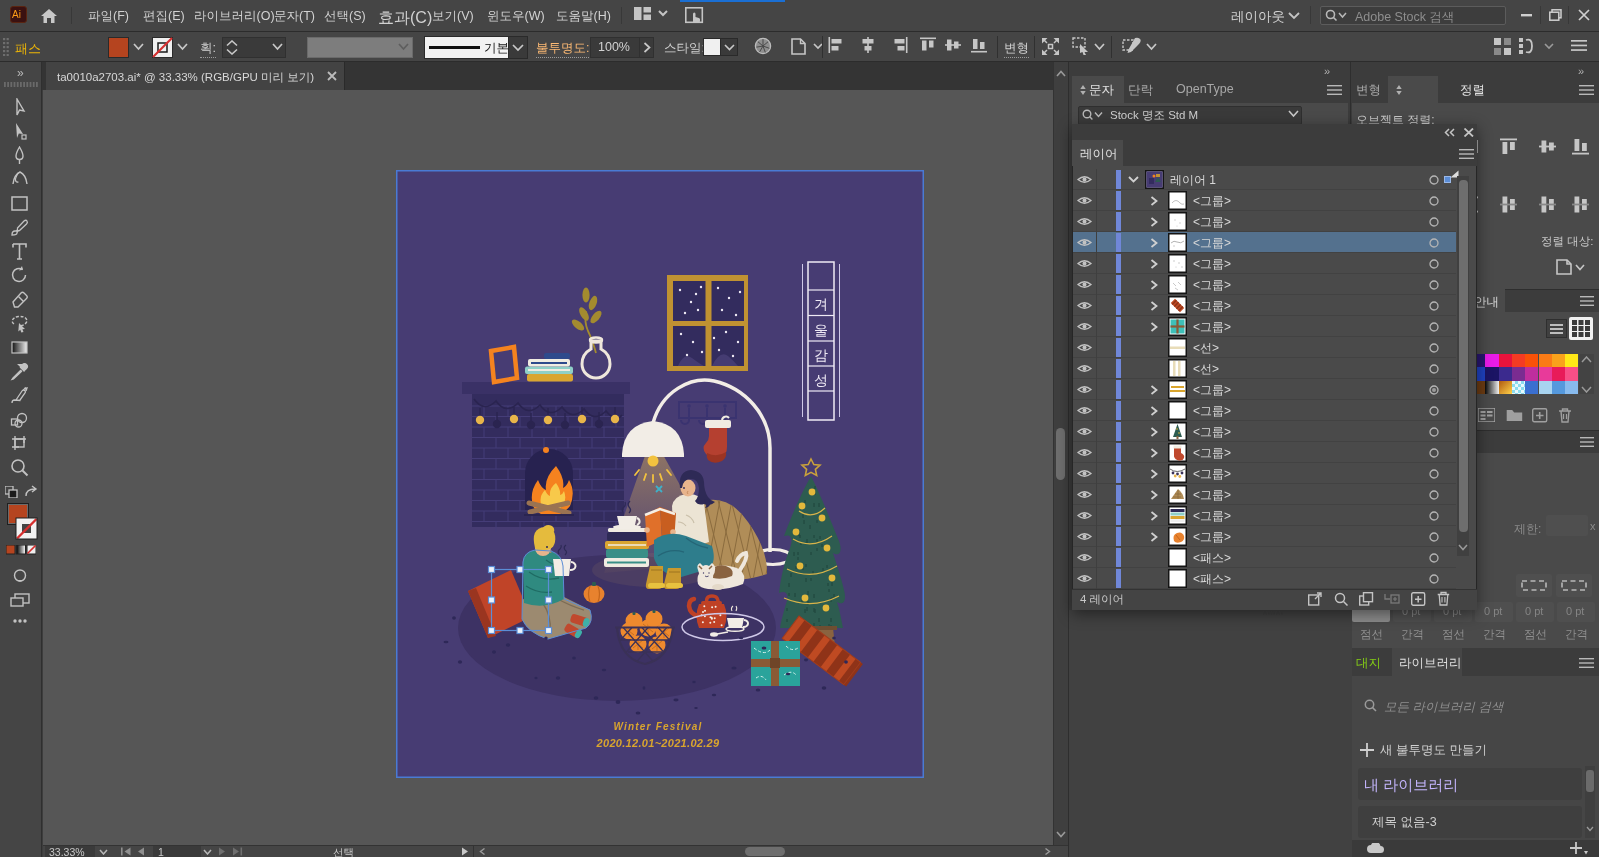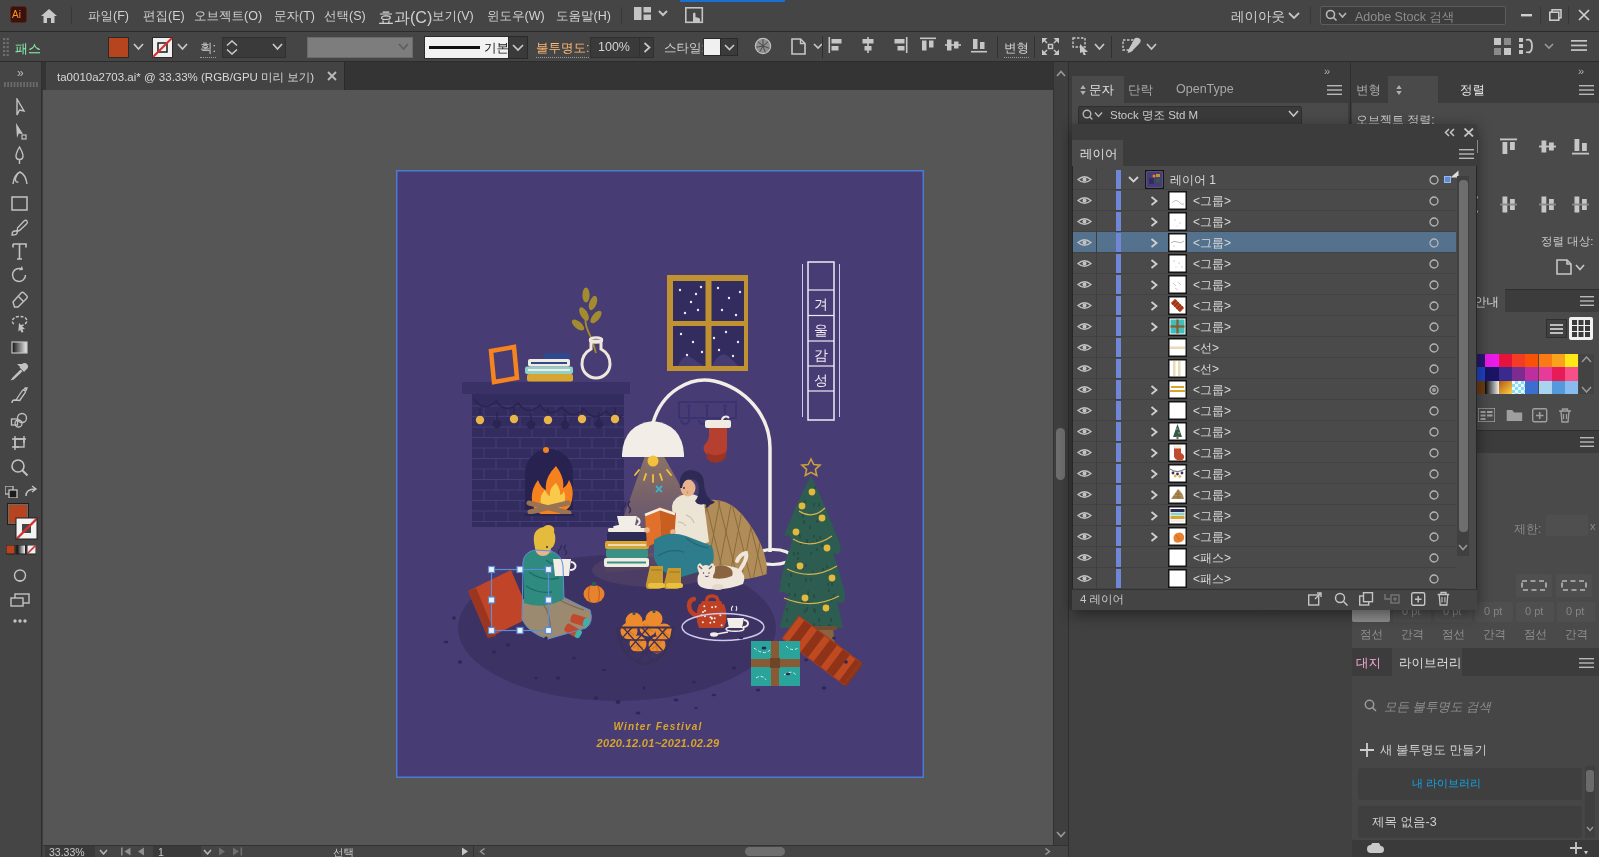--- a/index.html
+++ b/index.html
@@ -11,21 +11,21 @@
 <div class="abs" style="left:0px;top:0px;width:1599px;height:31px;background:#454545"></div>
 <div class="abs" style="left:680px;top:0px;width:105px;height:2px;background:#1a6fd4"></div>
 <div class="abs" style="left:10px;top:6px;width:17px;height:17px;background:#3a1111;border-radius:3px;border:1px solid #5a2410"></div>
 <div class="txt" style="left:12px;top:9px;font-size:10px;color:#ff9c16;font-weight:normal">Ai</div>
 <svg class="abs" style="left:40px;top:8px;" width="18" height="16" viewBox="0 0 18 16">
     <path d="M9 1 L17 8 H14.5 V15 H11 V10 H7 V15 H3.5 V8 H1 Z" fill="#c8c8c8"></path>
   </svg>
 <div class="abs" style="left:71px;top:7px;width:1px;height:17px;background:#383838"></div>
 <div class="txt" style="left:88px;top:8px;font-size:12.5px;color:#d2d2d2;">파일(F)</div>
 <div class="txt" style="left:143px;top:8px;font-size:12.5px;color:#d2d2d2;">편집(E)</div>
-<div class="txt" style="left:194px;top:8px;font-size:12.5px;color:#d2d2d2;">오브젝트(O)</div>
+<div class="txt" style="left:194px;top:8px;font-size:12.5px;color:#d2d2d2;">라이브러리(O)</div>
 <div class="txt" style="left:274px;top:8px;font-size:12.5px;color:#d2d2d2;">문자(T)</div>
 <div class="txt" style="left:324px;top:8px;font-size:12.5px;color:#d2d2d2;">선택(S)</div>
 <div class="txt" style="left:378px;top:8px;font-size:16px;color:#d2d2d2;">효과(C)</div>
 <div class="txt" style="left:432px;top:8px;font-size:12.5px;color:#d2d2d2;">보기(V)</div>
 <div class="txt" style="left:487px;top:8px;font-size:12.5px;color:#d2d2d2;">윈도우(W)</div>
 <div class="txt" style="left:556px;top:8px;font-size:12.5px;color:#d2d2d2;">도움말(H)</div>
 <div class="abs" style="left:621px;top:7px;width:1px;height:17px;background:#383838"></div>
 <svg class="abs" style="left:634px;top:7px;" width="36" height="14" viewBox="0 0 36 14">
     <rect x="0" y="0" width="7.5" height="13" fill="#c4c4c4"></rect>
     <rect x="9.5" y="0" width="7.5" height="5.5" fill="#c4c4c4"></rect>
@@ -68,21 +68,21 @@
       <rect x="0" y="4" width="2.2" height="2.2"></rect>
       <rect x="3.6" y="4" width="2.2" height="2.2"></rect>
       <rect x="0" y="8" width="2.2" height="2.2"></rect>
       <rect x="3.6" y="8" width="2.2" height="2.2"></rect>
       <rect x="0" y="12" width="2.2" height="2.2"></rect>
       <rect x="3.6" y="12" width="2.2" height="2.2"></rect>
       <rect x="0" y="16" width="2.2" height="2.2"></rect>
       <rect x="3.6" y="16" width="2.2" height="2.2"></rect>
     </g>
   </svg>
-<div class="txt" style="left:15px;top:40px;font-size:13px;color:#86efac;">패스</div>
+<div class="txt" style="left:15px;top:40px;font-size:13px;color:#eab308;">패스</div>
 <div class="abs" style="left:108px;top:37px;width:21px;height:21px;background:#b5441f;border:1px solid #2a2a2a"></div>
 <svg class="abs" style="left:133px;top:43px;" width="11" height="8" viewBox="0 0 11 8">
     <path d="M1 1 l4.5 5 4.5-5" stroke="#c8c8c8" stroke-width="1.7" fill="none"></path>
   </svg>
 <div class="abs" style="left:152px;top:37px;width:21px;height:21px;background:#f0f0f0;border:1px solid #2a2a2a"></div>
 <svg class="abs" style="left:152px;top:37px;" width="21" height="21" viewBox="0 0 21 21">
     <rect x="6" y="6" width="9" height="9" fill="none" stroke="#1a1a1a" stroke-width="1.5"></rect>
     <path d="M1 20 L20 1" stroke="#d62f2f" stroke-width="2.2"></path>
   </svg>
 <svg class="abs" style="left:177px;top:43px;" width="11" height="8" viewBox="0 0 11 8">
@@ -1118,41 +1118,41 @@
 <div class="txt" style="left:1566px;top:605px;font-size:11px;color:#858585;">0 pt</div>
 <div class="txt" style="left:1360px;top:627px;font-size:11.5px;color:#909090;">점선</div>
 <div class="txt" style="left:1401px;top:627px;font-size:11.5px;color:#909090;">간격</div>
 <div class="txt" style="left:1442px;top:627px;font-size:11.5px;color:#909090;">점선</div>
 <div class="txt" style="left:1483px;top:627px;font-size:11.5px;color:#909090;">간격</div>
 <div class="txt" style="left:1524px;top:627px;font-size:11.5px;color:#909090;">점선</div>
 <div class="txt" style="left:1565px;top:627px;font-size:11.5px;color:#909090;">간격</div>
 <div class="abs" style="left:1069px;top:610px;width:283px;height:247px;background:#414141"></div>
 <div class="abs" style="left:1352px;top:648px;width:247px;height:209px;background:#3c3c3c"></div>
 <div class="abs" style="left:1392px;top:648px;width:70px;height:28px;background:#464646"></div>
-<div class="txt" style="left:1356px;top:655px;font-size:12.5px;color:#f9a8d4;">대지</div>
+<div class="txt" style="left:1356px;top:655px;font-size:12.5px;color:#84cc16;">대지</div>
 <div class="txt" style="left:1399px;top:655px;font-size:12.5px;color:#e0e0e0;">라이브러리</div>
 <svg class="abs" style="left:1579px;top:658px;" width="15" height="10" viewBox="0 0 15 10">
     <g fill="#b8b8b8">
       <rect y="0" width="15" height="1.4"></rect>
       <rect y="4.3" width="15" height="1.4"></rect>
       <rect y="8.6" width="15" height="1.4"></rect>
     </g>
   </svg>
 <div class="abs" style="left:1352px;top:676px;width:247px;height:164px;background:#464646"></div>
 <svg class="abs" style="left:1364px;top:699px;" width="13" height="13" viewBox="0 0 13 13">
     <circle cx="5.5" cy="5.5" r="4.2" stroke="#9a9a9a" stroke-width="1.5" fill="none"></circle>
     <path d="M8.6 8.6 l3.4 3.4" stroke="#9a9a9a" stroke-width="1.5"></path>
   </svg>
-<div class="txt" style="left:1384px;top:699px;font-size:12.5px;color:#8f8f8f;font-style:italic">모든 불투명도 검색</div>
+<div class="txt" style="left:1384px;top:699px;font-size:12.5px;color:#8f8f8f;font-style:italic">모든 라이브러리 검색</div>
 <svg class="abs" style="left:1360px;top:743px;" width="14" height="14" viewBox="0 0 14 14">
     <path d="M7 0 v14 M0 7 h14" stroke="#cfcfcf" stroke-width="1.8"></path>
   </svg>
 <div class="txt" style="left:1380px;top:742px;font-size:12.5px;color:#d0d0d0;">새 불투명도 만들기</div>
 <div class="abs" style="left:1358px;top:768px;width:224px;height:32px;background:#3f3f3f;border-radius:3px"></div>
-<div class="txt" style="left:1412px;top:776px;font-size:11px;color:#0ea5e9;">내 라이브러리</div>
+<div class="txt" style="left:1364px;top:776px;font-size:15px;color:#c4b5fd;">내 라이브러리</div>
 <div class="abs" style="left:1358px;top:806px;width:224px;height:32px;background:#3f3f3f;border-radius:3px"></div>
 <div class="txt" style="left:1372px;top:814px;font-size:12.5px;color:#d0d0d0;">제목 없음-3</div>
 <div class="abs" style="left:1352px;top:840px;width:247px;height:17px;background:#3a3a3a"></div>
 <svg class="abs" style="left:1366px;top:843px;" width="20" height="12" viewBox="0 0 20 12">
     <path d="M5 10 a4 4 0 0 1 0-8 a5 5 0 0 1 9.5 1 a3.5 3.5 0 0 1 0 7 Z" fill="#c8c8c8"></path>
   </svg>
 <svg class="abs" style="left:1570px;top:842px;" width="18" height="13" viewBox="0 0 18 13">
     <path d="M6 0 v12 M0 6 h12" stroke="#c8c8c8" stroke-width="1.8"></path>
     <path d="M14 9 l4 0 -2 3.5 Z" fill="#c8c8c8"></path>
   </svg>

